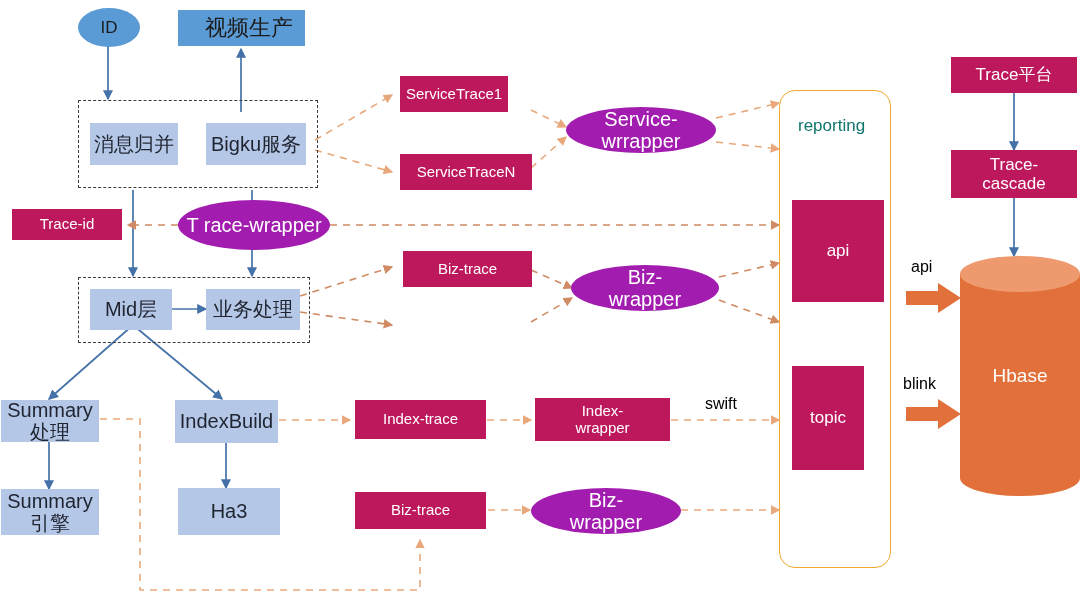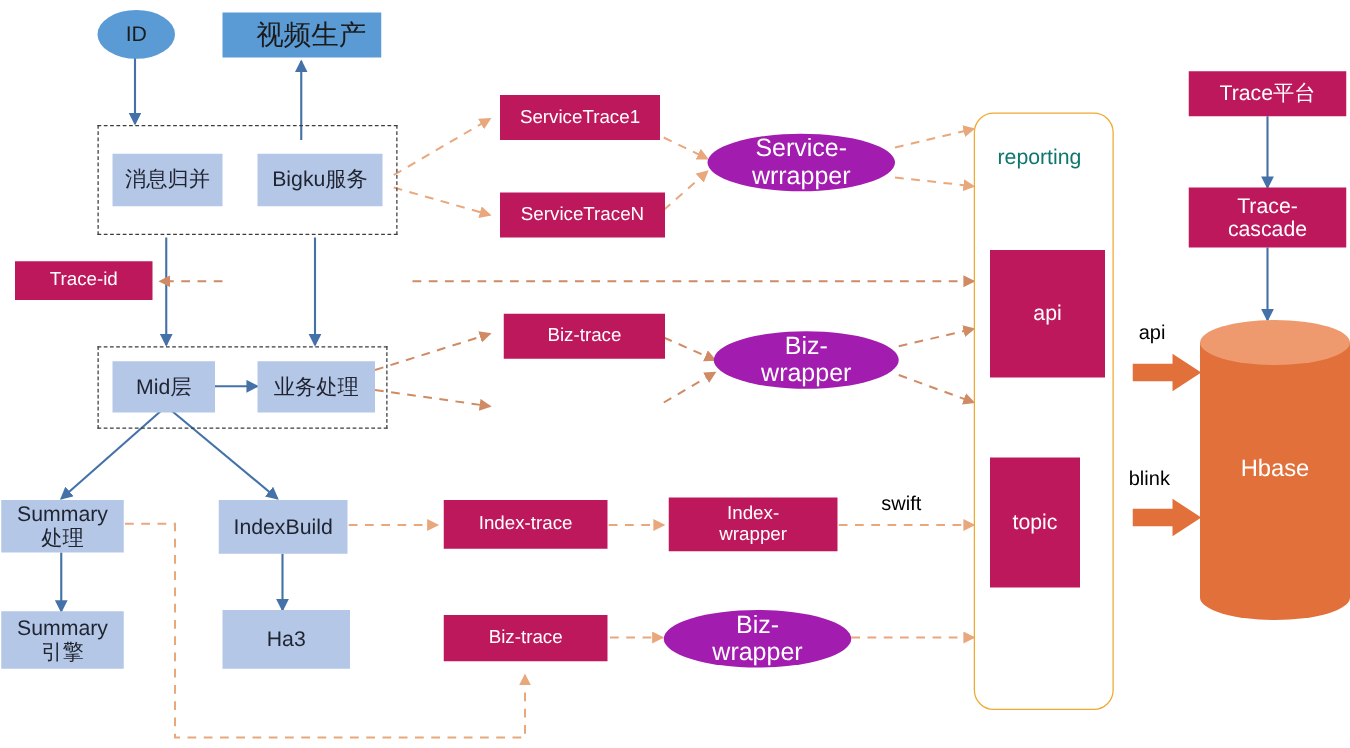--- a/index.html
+++ b/index.html
@@ -2,21 +2,21 @@
 <html><head>
 <meta charset="utf-8">
 <style>
   html,body{margin:0;padding:0;background:#ffffff;}
   body{width:1080px;height:598px;position:relative;overflow:hidden;
        font-family:"Liberation Sans","DejaVu Sans",sans-serif;}
   #canvas{position:absolute;left:0;top:0;width:1080px;height:598px;}
   svg.wires{position:absolute;left:0;top:0;width:1080px;height:598px;pointer-events:none;}
   .node{position:absolute;box-sizing:border-box;display:flex;align-items:center;
         justify-content:center;text-align:center;line-height:1.12;}
-  .blue-box{background:#B4C7E7;color:#1F2430;font-size:17px;}
+  .blue-box{background:#B4C7E7;color:#1F2430;font-size:20px;}
   .blue-dark{background:#5B9BD5;color:#1B1B1B;font-size:22px;padding-left:15px;}
   .orange-box{background:#be185d;color:#ffffff;font-size:15px;}
   .ellipse-blue{background:#5B9BD5;color:#1B1B1B;border-radius:50%;font-size:17px;}
   .ellipse-orange{background:#a21caf;color:#ffffff;border-radius:50%;font-size:20px;}
   .dashed-group{position:absolute;box-sizing:border-box;border:1.4px dashed #3C3C3C;background:transparent;}
   .reporting{position:absolute;box-sizing:border-box;border:1.6px solid #F0A830;
              border-radius:16px;background:#ffffff;}
   .reporting-label{position:absolute;font-size:17px;color:#0f766e;}
   .plain-label{position:absolute;font-size:16px;color:#000000;}
   .cyl{position:absolute;}
@@ -114,34 +114,35 @@
 
   <div class="node ellipse-blue" style="left:78px;top:8px;width:62px;height:39px;">ID</div>
 
   <div class="node blue-dark" style="left:178px;top:10px;width:127px;height:36px;">视频生产</div>
 
   <div class="dashed-group" style="left:78px;top:100px;width:240px;height:88px;"></div>
   <div class="node blue-box" style="left:90px;top:123px;width:88px;height:42px;">消息归并</div>
   <div class="node blue-box" style="left:206px;top:123px;width:100px;height:42px;">Bigku服务</div>
 
   <div class="node orange-box" style="left:12px;top:209px;width:110px;height:31px;">Trace-id</div>
+  <div class="node ellipse-orange" style="left:178px;top:200px;width:152px;height:50px;white-space:pre-line;">T race-wrapper</div>
 
   <div class="dashed-group" style="left:78px;top:277px;width:232px;height:66px;"></div>
   <div class="node blue-box" style="left:90px;top:289px;width:82px;height:41px;">Mid层</div>
   <div class="node blue-box" style="left:206px;top:289px;width:94px;height:41px;">业务处理</div>
 
   <div class="node blue-box" style="left:1px;top:400px;width:98px;height:42px;white-space:pre-line;">Summary
 处理</div>
   <div class="node blue-box" style="left:1px;top:489px;width:98px;height:46px;white-space:pre-line;">Summary
 引擎</div>
 
   <div class="node blue-box" style="left:175px;top:400px;width:103px;height:43px;">IndexBuild</div>
   <div class="node blue-box" style="left:178px;top:488px;width:102px;height:47px;">Ha3</div>
 
-  <div class="node orange-box" style="left:400px;top:76px;width:128px;height:36px;">ServiceTrace1</div>
+  <div class="node orange-box" style="left:400px;top:76px;width:108px;height:36px;">ServiceTrace1</div>
   <div class="node orange-box" style="left:400px;top:154px;width:132px;height:36px;">ServiceTraceN</div>
   <div class="node ellipse-orange" style="left:566px;top:107px;width:150px;height:46px;white-space:pre-line;">Service-
 wrrapper</div>
 
   <div class="node orange-box" style="left:403px;top:251px;width:129px;height:36px;">Biz-trace</div>
   <div class="node ellipse-orange" style="left:571px;top:265px;width:148px;height:46px;white-space:pre-line;">Biz-
 wrapper</div>
 
   <div class="node orange-box" style="left:355px;top:400px;width:131px;height:39px;">Index-trace</div>
   <div class="node orange-box" style="left:535px;top:398px;width:135px;height:43px;white-space:pre-line;">Index-

